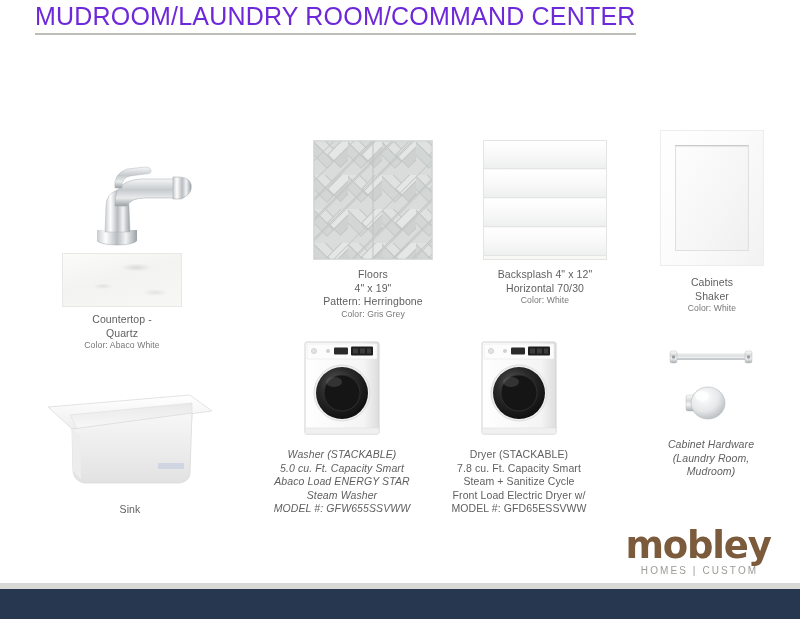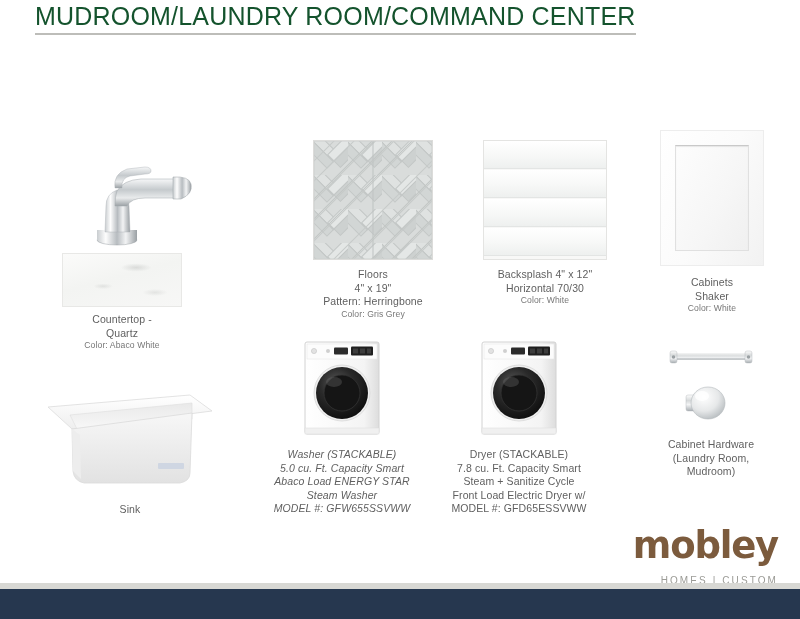--- a/index.html
+++ b/index.html
@@ -17,21 +17,21 @@
   }
 
   
   .board-title {
     position: absolute;
     left: 35px;
     top: 2px;
     font-size: 25px;
     letter-spacing: 0.2px;
     font-weight: 400;
-    color: #14532d;
+    color: #6d28d9;
     border-bottom: 2px solid #bdbdb9;
     padding-bottom: 2px;
     line-height: 1.15;
     white-space: nowrap;
   }
 
   
   .item {
     position: absolute;
     text-align: center;
@@ -118,36 +118,36 @@
   .appliance { width: 78px; height: 96px; margin: 0 auto 8px auto; }
 
   
   .hardware-art { width: 110px; height: 92px; margin: 0 auto 2px auto; }
 
   
   .logo-wrap {
     position: absolute;
     right: 22px;
     top: 528px;
-    text-align: right;
+    text-align: center;
     width: 160px;
   }
   .logo-word {
     font-family: "DejaVu Sans", sans-serif;
     font-size: 37px;
     font-weight: 700;
     letter-spacing: -1.2px;
     line-height: 36px;
     color: #7c5b3d;
   }
   .logo-sub {
     font-size: 10px;
     letter-spacing: 2.1px;
     color: #9b9b96;
-    margin-top: 11px;
+    margin-top: 1px;
     padding-left: 3px;
   }
 
   
   .strip-gray {
     position: absolute; left: 0; right: 0; top: 583px; height: 6px;
     background: #d8d8d4;
   }
   .strip-navy {
     position: absolute; left: 0; right: 0; top: 589px; bottom: 0;
@@ -381,21 +381,21 @@
   </svg>
   <div class="caption">
     <span class="ln">Dryer (STACKABLE)</span>
     <span class="ln">7.8 cu. Ft. Capacity Smart</span>
     <span class="ln">Steam + Sanitize Cycle</span>
     <span class="ln">Front Load Electric Dryer w/</span>
     <span class="ln">MODEL #: GFD65ESSVWW</span>
   </div>
 </div>
 
-<div class="item" style="left:622px; top:340px; width:178px;">
+<div class="item" style="left:622px; top:340px; width:178px;font-style:italic;">
   <svg class="hardware-art" viewBox="0 0 110 92">
     <defs>
       <linearGradient id="bar" x1="0" y1="0" x2="0" y2="1">
         <stop offset="0%" stop-color="#fdfdfd"></stop>
         <stop offset="35%" stop-color="#d6d9da"></stop>
         <stop offset="60%" stop-color="#f3f4f5"></stop>
         <stop offset="100%" stop-color="#a8aeb2"></stop>
       </linearGradient>
       <radialGradient id="knob" cx="38%" cy="32%" r="72%">
         <stop offset="0%" stop-color="#ffffff"></stop>

